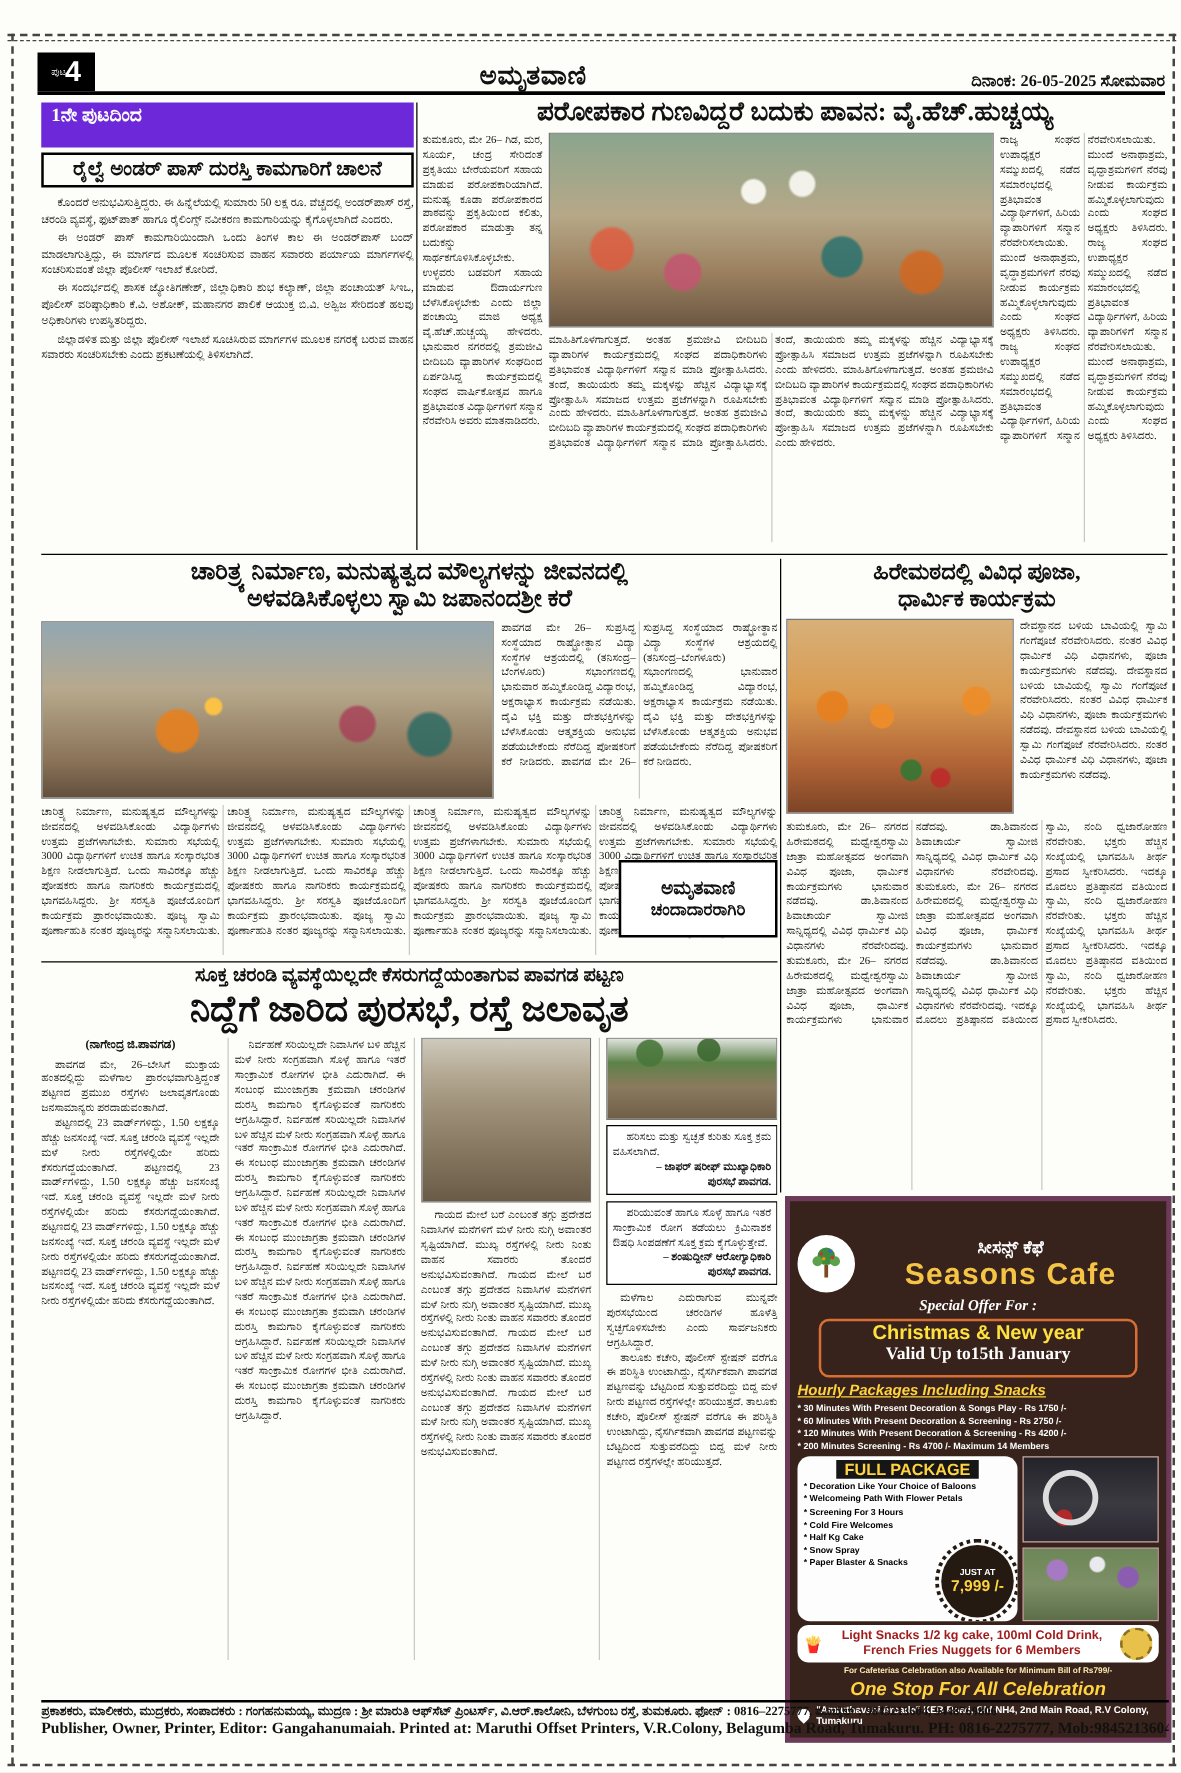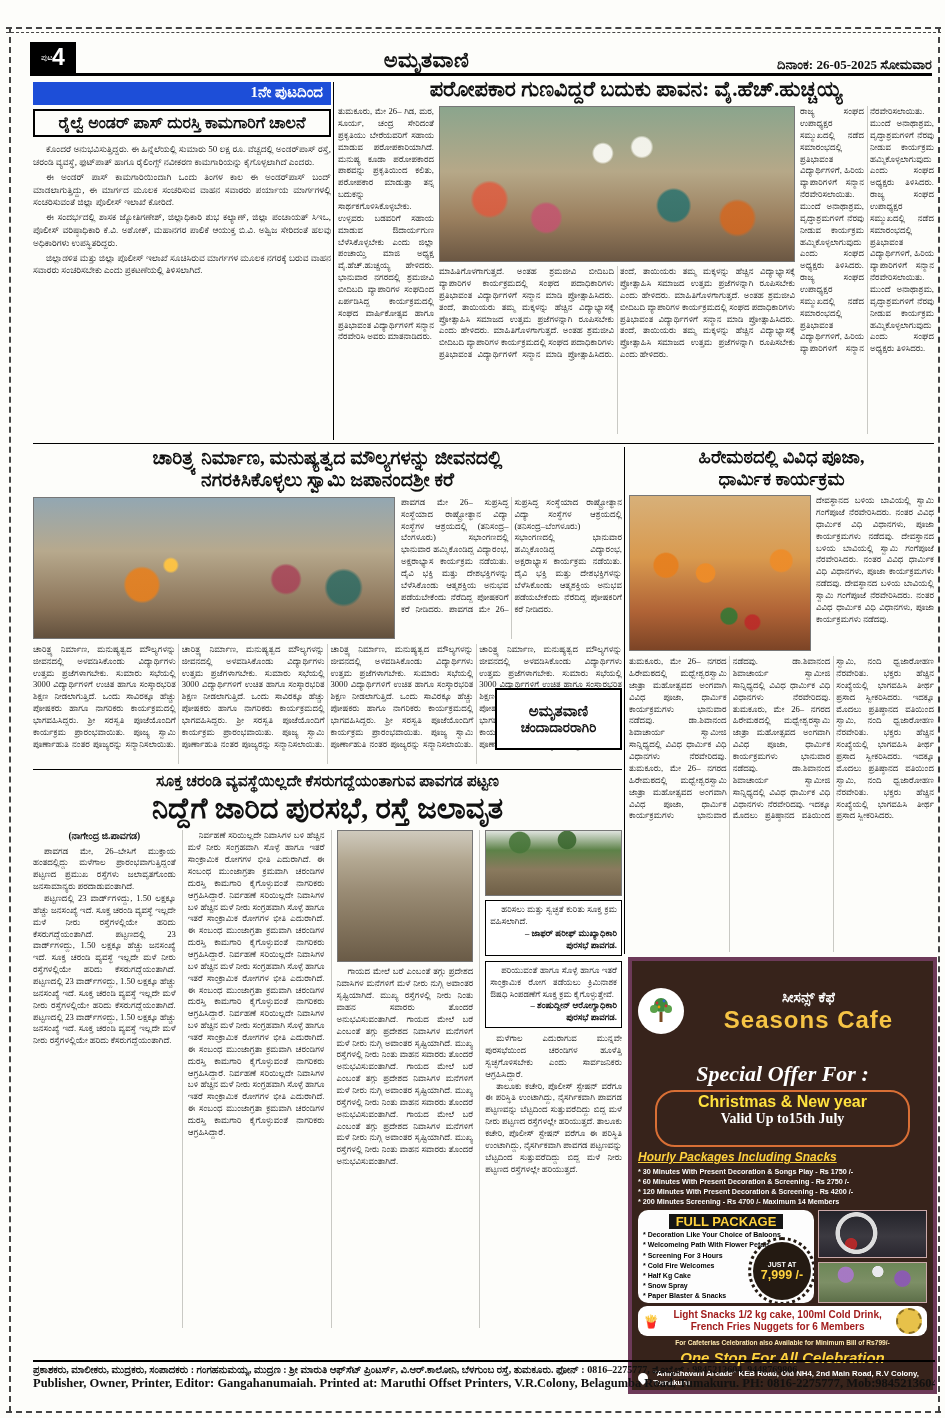--- a/index.html
+++ b/index.html
@@ -29,21 +29,21 @@
 
   
   .bt { font-size:8.6px; line-height:1.38; text-align:justify; overflow:hidden; }
   .bt p { text-indent:11px; }
   .cols2 { column-count:2; column-gap:6px; column-rule:1px solid #c9c9c4; }
   .cols3 { column-count:3; column-gap:6px; column-rule:1px solid #c9c9c4; }
   .cols4 { column-count:4; column-gap:6px; column-rule:1px solid #c9c9c4; }
 
   
   .sec-cont { position:absolute; left:33px; top:82px; width:298px; height:358px; }
-  .cont-tag { background:#1d4ed8; color:#fff; font-weight:bold; font-size:15px; padding:2px 8px 4px;text-align:right; }
+  .cont-tag { background:#6d28d9; color:#fff; font-weight:bold; font-size:15px; padding:2px 8px 16px; }
   .cont-head { border:2px solid #000; margin-top:4px; padding:3px 0; font-size:16px;
     font-weight:bold; text-align:center; line-height:1.15; }
   .cont-body { margin-top:6px; font-size:9px; line-height:1.42; text-align:justify; height:250px; overflow:hidden; }
   .cont-body p { text-indent:13px; margin-bottom:2px; }
 
   
   .sec-lead { position:absolute; left:338px; top:78px; width:596px; height:362px; }
   .sec-lead h1 { font-size:21px; font-weight:bold; text-align:center; line-height:1.1; }
   .lead-grid { display:grid; grid-template-columns:96px 356px 1fr; gap:5px; margin-top:5px; height:328px; overflow:hidden; }
   .lead-mid { display:flex; flex-direction:column; gap:4px; }
@@ -115,22 +115,22 @@
   .sec-ad { position:absolute; left:628px; top:957px; width:309px; height:437px;
     background:#37231b; border:4px solid #6d3a59; color:#fff; padding:5px 6px;
     font-family:"Liberation Sans","DejaVu Sans",sans-serif; display:flex; flex-direction:column; gap:3px; overflow:hidden; }
   .ad-top { display:flex; align-items:center; gap:6px;margin-top:22px; }
   .ad-logo { width:46px; height:46px; min-width:46px; border-radius:50%; background:#fff;
     display:flex; align-items:center; justify-content:center; }
   .ad-titles { flex:1; text-align:center; }
   .ad-kname { font-size:14px; font-weight:bold; }
   .ad-name { font-size:24px; font-weight:bold; color:#f6c445; letter-spacing:1px; }
   .ad-offer { text-align:center; font-family:"Liberation Serif",serif; font-style:italic;
-    font-weight:bold; font-size:22px;margin-top:24px; }
-  .ad-xmas { border:2px solid #d96f35; border-radius:20px; padding:1px 4px 18px; text-align:center;
+    font-weight:bold; font-size:12px; }
+  .ad-xmas { border:2px solid #d96f35; border-radius:8px; padding:1px 4px 8px; text-align:center;
     width:88%; margin:0 auto; }
   .ad-xmas .x1 { color:#ffe13e; font-weight:800; font-size:16px; }
   .ad-xmas .x2 { color:#fff; font-weight:bold; font-size:14px; font-family:"Liberation Serif",serif; }
   .ad-pkg-title { color:#ffd23f; font-weight:bold; font-style:italic; font-size:12px; text-decoration:underline; }
   .ad-pkg div { font-size:7.2px; font-weight:bold; line-height:1.4; }
   .ad-mid { display:flex; gap:4px; height:132px; }
   .fp { background:#fdfdfd; border-radius:10px; color:#000; width:176px; min-width:176px;
     padding:2px 5px; position:relative; overflow:hidden; }
   .fp-title-wrap { text-align:center; }
   .fp-title { background:#161616; color:#ffd23f; font-weight:800; font-size:13px; padding:0 7px; display:inline-block; }
@@ -227,21 +227,21 @@
         <div class="lead-under bt cols2">ಮಾಹಿತಿಗೊಳಗಾಗುತ್ತದೆ. ಅಂತಹ ಶ್ರಮಜೀವಿ ಬೀದಿಬದಿ ವ್ಯಾಪಾರಿಗಳ ಕಾರ್ಯಕ್ರಮದಲ್ಲಿ ಸಂಘದ ಪದಾಧಿಕಾರಿಗಳು ಪ್ರತಿಭಾವಂತ ವಿದ್ಯಾರ್ಥಿಗಳಿಗೆ ಸನ್ಮಾನ ಮಾಡಿ ಪ್ರೋತ್ಸಾಹಿಸಿದರು. ತಂದೆ, ತಾಯಿಯರು ತಮ್ಮ ಮಕ್ಕಳನ್ನು ಹೆಚ್ಚಿನ ವಿದ್ಯಾಭ್ಯಾಸಕ್ಕೆ ಪ್ರೋತ್ಸಾಹಿಸಿ ಸಮಾಜದ ಉತ್ತಮ ಪ್ರಜೆಗಳನ್ನಾಗಿ ರೂಪಿಸಬೇಕು ಎಂದು ಹೇಳಿದರು. ಮಾಹಿತಿಗೊಳಗಾಗುತ್ತದೆ. ಅಂತಹ ಶ್ರಮಜೀವಿ ಬೀದಿಬದಿ ವ್ಯಾಪಾರಿಗಳ ಕಾರ್ಯಕ್ರಮದಲ್ಲಿ ಸಂಘದ ಪದಾಧಿಕಾರಿಗಳು ಪ್ರತಿಭಾವಂತ ವಿದ್ಯಾರ್ಥಿಗಳಿಗೆ ಸನ್ಮಾನ ಮಾಡಿ ಪ್ರೋತ್ಸಾಹಿಸಿದರು. ತಂದೆ, ತಾಯಿಯರು ತಮ್ಮ ಮಕ್ಕಳನ್ನು ಹೆಚ್ಚಿನ ವಿದ್ಯಾಭ್ಯಾಸಕ್ಕೆ ಪ್ರೋತ್ಸಾಹಿಸಿ ಸಮಾಜದ ಉತ್ತಮ ಪ್ರಜೆಗಳನ್ನಾಗಿ ರೂಪಿಸಬೇಕು ಎಂದು ಹೇಳಿದರು. ಮಾಹಿತಿಗೊಳಗಾಗುತ್ತದೆ. ಅಂತಹ ಶ್ರಮಜೀವಿ ಬೀದಿಬದಿ ವ್ಯಾಪಾರಿಗಳ ಕಾರ್ಯಕ್ರಮದಲ್ಲಿ ಸಂಘದ ಪದಾಧಿಕಾರಿಗಳು ಪ್ರತಿಭಾವಂತ ವಿದ್ಯಾರ್ಥಿಗಳಿಗೆ ಸನ್ಮಾನ ಮಾಡಿ ಪ್ರೋತ್ಸಾಹಿಸಿದರು. ತಂದೆ, ತಾಯಿಯರು ತಮ್ಮ ಮಕ್ಕಳನ್ನು ಹೆಚ್ಚಿನ ವಿದ್ಯಾಭ್ಯಾಸಕ್ಕೆ ಪ್ರೋತ್ಸಾಹಿಸಿ ಸಮಾಜದ ಉತ್ತಮ ಪ್ರಜೆಗಳನ್ನಾಗಿ ರೂಪಿಸಬೇಕು ಎಂದು ಹೇಳಿದರು.</div>
       </div>
       <div class="bt cols2">ರಾಜ್ಯ ಸಂಘದ ಉಪಾಧ್ಯಕ್ಷರ ಸಮ್ಮುಖದಲ್ಲಿ ನಡೆದ ಸಮಾರಂಭದಲ್ಲಿ ಪ್ರತಿಭಾವಂತ ವಿದ್ಯಾರ್ಥಿಗಳಿಗೆ, ಹಿರಿಯ ವ್ಯಾಪಾರಿಗಳಿಗೆ ಸನ್ಮಾನ ನೆರವೇರಿಸಲಾಯಿತು. ಮುಂದೆ ಅನಾಥಾಶ್ರಮ, ವೃದ್ಧಾಶ್ರಮಗಳಿಗೆ ನೆರವು ನೀಡುವ ಕಾರ್ಯಕ್ರಮ ಹಮ್ಮಿಕೊಳ್ಳಲಾಗುವುದು ಎಂದು ಸಂಘದ ಅಧ್ಯಕ್ಷರು ತಿಳಿಸಿದರು. ರಾಜ್ಯ ಸಂಘದ ಉಪಾಧ್ಯಕ್ಷರ ಸಮ್ಮುಖದಲ್ಲಿ ನಡೆದ ಸಮಾರಂಭದಲ್ಲಿ ಪ್ರತಿಭಾವಂತ ವಿದ್ಯಾರ್ಥಿಗಳಿಗೆ, ಹಿರಿಯ ವ್ಯಾಪಾರಿಗಳಿಗೆ ಸನ್ಮಾನ ನೆರವೇರಿಸಲಾಯಿತು. ಮುಂದೆ ಅನಾಥಾಶ್ರಮ, ವೃದ್ಧಾಶ್ರಮಗಳಿಗೆ ನೆರವು ನೀಡುವ ಕಾರ್ಯಕ್ರಮ ಹಮ್ಮಿಕೊಳ್ಳಲಾಗುವುದು ಎಂದು ಸಂಘದ ಅಧ್ಯಕ್ಷರು ತಿಳಿಸಿದರು. ರಾಜ್ಯ ಸಂಘದ ಉಪಾಧ್ಯಕ್ಷರ ಸಮ್ಮುಖದಲ್ಲಿ ನಡೆದ ಸಮಾರಂಭದಲ್ಲಿ ಪ್ರತಿಭಾವಂತ ವಿದ್ಯಾರ್ಥಿಗಳಿಗೆ, ಹಿರಿಯ ವ್ಯಾಪಾರಿಗಳಿಗೆ ಸನ್ಮಾನ ನೆರವೇರಿಸಲಾಯಿತು. ಮುಂದೆ ಅನಾಥಾಶ್ರಮ, ವೃದ್ಧಾಶ್ರಮಗಳಿಗೆ ನೆರವು ನೀಡುವ ಕಾರ್ಯಕ್ರಮ ಹಮ್ಮಿಕೊಳ್ಳಲಾಗುವುದು ಎಂದು ಸಂಘದ ಅಧ್ಯಕ್ಷರು ತಿಳಿಸಿದರು.</div>
     </div>
   </div>
 
   <div class="hrule" style="left:33px;top:443px;width:901px;height:1px;"></div>
 
   <div class="sec-mid">
     <h2>ಚಾರಿತ್ರ್ಯ ನಿರ್ಮಾಣ, ಮನುಷ್ಯತ್ವದ ಮೌಲ್ಯಗಳನ್ನು ಜೀವನದಲ್ಲಿ</h2>
-    <h2>ನಗರಕಿಸಿಕೊಳ್ಳಲು ಸ್ವಾಮಿ ಜಪಾನಂದಶ್ರೀ ಕರೆ</h2>
+    <h2>ಅಳವಡಿಸಿಕೊಳ್ಳಲು ಸ್ವಾಮಿ ಜಪಾನಂದಶ್ರೀ ಕರೆ</h2>
     <div class="mid-row">
       <div class="photo photo-mid"></div>
       <div class="mid-side bt cols2">ಪಾವಗಡ ಮೇ 26– ಸುಪ್ರಸಿದ್ಧ ಸಂಸ್ಥೆಯಾದ ರಾಷ್ಟ್ರೋತ್ಥಾನ ವಿದ್ಯಾ ಸಂಸ್ಥೆಗಳ ಆಶ್ರಯದಲ್ಲಿ (ತನಿಸಂದ್ರ–ಬೆಂಗಳೂರು) ಸಭಾಂಗಣದಲ್ಲಿ ಭಾನುವಾರ ಹಮ್ಮಿಕೊಂಡಿದ್ದ ವಿದ್ಯಾರಂಭ, ಅಕ್ಷರಾಭ್ಯಾಸ ಕಾರ್ಯಕ್ರಮ ನಡೆಯಿತು. ದೈವಿ ಭಕ್ತಿ ಮತ್ತು ದೇಶಭಕ್ತಿಗಳನ್ನು ಬೆಳೆಸಿಕೊಂಡು ಆತ್ಮಶಕ್ತಿಯ ಅನುಭವ ಪಡೆಯಬೇಕೆಂದು ನೆರೆದಿದ್ದ ಪೋಷಕರಿಗೆ ಕರೆ ನೀಡಿದರು. ಪಾವಗಡ ಮೇ 26– ಸುಪ್ರಸಿದ್ಧ ಸಂಸ್ಥೆಯಾದ ರಾಷ್ಟ್ರೋತ್ಥಾನ ವಿದ್ಯಾ ಸಂಸ್ಥೆಗಳ ಆಶ್ರಯದಲ್ಲಿ (ತನಿಸಂದ್ರ–ಬೆಂಗಳೂರು) ಸಭಾಂಗಣದಲ್ಲಿ ಭಾನುವಾರ ಹಮ್ಮಿಕೊಂಡಿದ್ದ ವಿದ್ಯಾರಂಭ, ಅಕ್ಷರಾಭ್ಯಾಸ ಕಾರ್ಯಕ್ರಮ ನಡೆಯಿತು. ದೈವಿ ಭಕ್ತಿ ಮತ್ತು ದೇಶಭಕ್ತಿಗಳನ್ನು ಬೆಳೆಸಿಕೊಂಡು ಆತ್ಮಶಕ್ತಿಯ ಅನುಭವ ಪಡೆಯಬೇಕೆಂದು ನೆರೆದಿದ್ದ ಪೋಷಕರಿಗೆ ಕರೆ ನೀಡಿದರು.</div>
     </div>
     <div class="mid-cols bt cols4">ಚಾರಿತ್ರ್ಯ ನಿರ್ಮಾಣ, ಮನುಷ್ಯತ್ವದ ಮೌಲ್ಯಗಳನ್ನು ಜೀವನದಲ್ಲಿ ಅಳವಡಿಸಿಕೊಂಡು ವಿದ್ಯಾರ್ಥಿಗಳು ಉತ್ತಮ ಪ್ರಜೆಗಳಾಗಬೇಕು. ಸುಮಾರು ಸಭೆಯಲ್ಲಿ 3000 ವಿದ್ಯಾರ್ಥಿಗಳಿಗೆ ಉಚಿತ ಹಾಗೂ ಸಂಸ್ಕಾರಭರಿತ ಶಿಕ್ಷಣ ನೀಡಲಾಗುತ್ತಿದೆ. ಒಂದು ಸಾವಿರಕ್ಕೂ ಹೆಚ್ಚು ಪೋಷಕರು ಹಾಗೂ ನಾಗರಿಕರು ಕಾರ್ಯಕ್ರಮದಲ್ಲಿ ಭಾಗವಹಿಸಿದ್ದರು. ಶ್ರೀ ಸರಸ್ವತಿ ಪೂಜೆಯೊಂದಿಗೆ ಕಾರ್ಯಕ್ರಮ ಪ್ರಾರಂಭವಾಯಿತು. ಪೂಜ್ಯ ಸ್ವಾಮಿ ಪೂರ್ಣಾಹುತಿ ನಂತರ ಪೂಜ್ಯರನ್ನು ಸನ್ಮಾನಿಸಲಾಯಿತು. ಚಾರಿತ್ರ್ಯ ನಿರ್ಮಾಣ, ಮನುಷ್ಯತ್ವದ ಮೌಲ್ಯಗಳನ್ನು ಜೀವನದಲ್ಲಿ ಅಳವಡಿಸಿಕೊಂಡು ವಿದ್ಯಾರ್ಥಿಗಳು ಉತ್ತಮ ಪ್ರಜೆಗಳಾಗಬೇಕು. ಸುಮಾರು ಸಭೆಯಲ್ಲಿ 3000 ವಿದ್ಯಾರ್ಥಿಗಳಿಗೆ ಉಚಿತ ಹಾಗೂ ಸಂಸ್ಕಾರಭರಿತ ಶಿಕ್ಷಣ ನೀಡಲಾಗುತ್ತಿದೆ. ಒಂದು ಸಾವಿರಕ್ಕೂ ಹೆಚ್ಚು ಪೋಷಕರು ಹಾಗೂ ನಾಗರಿಕರು ಕಾರ್ಯಕ್ರಮದಲ್ಲಿ ಭಾಗವಹಿಸಿದ್ದರು. ಶ್ರೀ ಸರಸ್ವತಿ ಪೂಜೆಯೊಂದಿಗೆ ಕಾರ್ಯಕ್ರಮ ಪ್ರಾರಂಭವಾಯಿತು. ಪೂಜ್ಯ ಸ್ವಾಮಿ ಪೂರ್ಣಾಹುತಿ ನಂತರ ಪೂಜ್ಯರನ್ನು ಸನ್ಮಾನಿಸಲಾಯಿತು. ಚಾರಿತ್ರ್ಯ ನಿರ್ಮಾಣ, ಮನುಷ್ಯತ್ವದ ಮೌಲ್ಯಗಳನ್ನು ಜೀವನದಲ್ಲಿ ಅಳವಡಿಸಿಕೊಂಡು ವಿದ್ಯಾರ್ಥಿಗಳು ಉತ್ತಮ ಪ್ರಜೆಗಳಾಗಬೇಕು. ಸುಮಾರು ಸಭೆಯಲ್ಲಿ 3000 ವಿದ್ಯಾರ್ಥಿಗಳಿಗೆ ಉಚಿತ ಹಾಗೂ ಸಂಸ್ಕಾರಭರಿತ ಶಿಕ್ಷಣ ನೀಡಲಾಗುತ್ತಿದೆ. ಒಂದು ಸಾವಿರಕ್ಕೂ ಹೆಚ್ಚು ಪೋಷಕರು ಹಾಗೂ ನಾಗರಿಕರು ಕಾರ್ಯಕ್ರಮದಲ್ಲಿ ಭಾಗವಹಿಸಿದ್ದರು. ಶ್ರೀ ಸರಸ್ವತಿ ಪೂಜೆಯೊಂದಿಗೆ ಕಾರ್ಯಕ್ರಮ ಪ್ರಾರಂಭವಾಯಿತು. ಪೂಜ್ಯ ಸ್ವಾಮಿ ಪೂರ್ಣಾಹುತಿ ನಂತರ ಪೂಜ್ಯರನ್ನು ಸನ್ಮಾನಿಸಲಾಯಿತು. ಚಾರಿತ್ರ್ಯ ನಿರ್ಮಾಣ, ಮನುಷ್ಯತ್ವದ ಮೌಲ್ಯಗಳನ್ನು ಜೀವನದಲ್ಲಿ ಅಳವಡಿಸಿಕೊಂಡು ವಿದ್ಯಾರ್ಥಿಗಳು ಉತ್ತಮ ಪ್ರಜೆಗಳಾಗಬೇಕು. ಸುಮಾರು ಸಭೆಯಲ್ಲಿ 3000 ವಿದ್ಯಾರ್ಥಿಗಳಿಗೆ ಉಚಿತ ಹಾಗೂ ಸಂಸ್ಕಾರಭರಿತ ಶಿಕ್ಷಣ ನೀಡಲಾಗುತ್ತಿದೆ. ಒಂದು ಸಾವಿರಕ್ಕೂ ಹೆಚ್ಚು ಪೋಷಕರು ಹಾಗೂ ನಾಗರಿಕರು ಕಾರ್ಯಕ್ರಮದಲ್ಲಿ ಭಾಗವಹಿಸಿದ್ದರು. ಶ್ರೀ ಸರಸ್ವತಿ ಪೂಜೆಯೊಂದಿಗೆ ಕಾರ್ಯಕ್ರಮ ಪ್ರಾರಂಭವಾಯಿತು. ಪೂಜ್ಯ ಸ್ವಾಮಿ ಪೂರ್ಣಾಹುತಿ ನಂತರ ಪೂಜ್ಯರನ್ನು ಸನ್ಮಾನಿಸಲಾಯಿತು.</div>
     <div class="sub-box">
       <div class="l1">ಅಮೃತವಾಣಿ</div>
       <div class="l2">ಚಂದಾದಾರರಾಗಿರಿ</div>
     </div>
   </div>
@@ -309,21 +309,21 @@
         </svg>
       </div>
       <div class="ad-titles">
         <div class="ad-kname">ಸೀಸನ್ಸ್ ಕೆಫೆ</div>
         <div class="ad-name">Seasons Cafe</div>
       </div>
     </div>
     <div class="ad-offer">Special Offer For :</div>
     <div class="ad-xmas">
       <div class="x1">Christmas &amp; New year</div>
-      <div class="x2">Valid Up to15th July</div>
+      <div class="x2">Valid Up to15th January</div>
     </div>
     <div class="ad-pkg-title">Hourly Packages Including Snacks</div>
     <div class="ad-pkg">
       <div>* 30 Minutes With Present Decoration &amp; Songs Play -  Rs 1750 /-</div>
       <div>* 60 Minutes With Present Decoration &amp; Screening -  Rs 2750 /-</div>
       <div>* 120 Minutes With Present Decoration &amp; Screening -  Rs 4200 /-</div>
       <div>* 200 Minutes  Screening -  Rs 4700 /- Maximum 14 Members</div>
     </div>
     <div class="ad-mid">
       <div class="fp">

